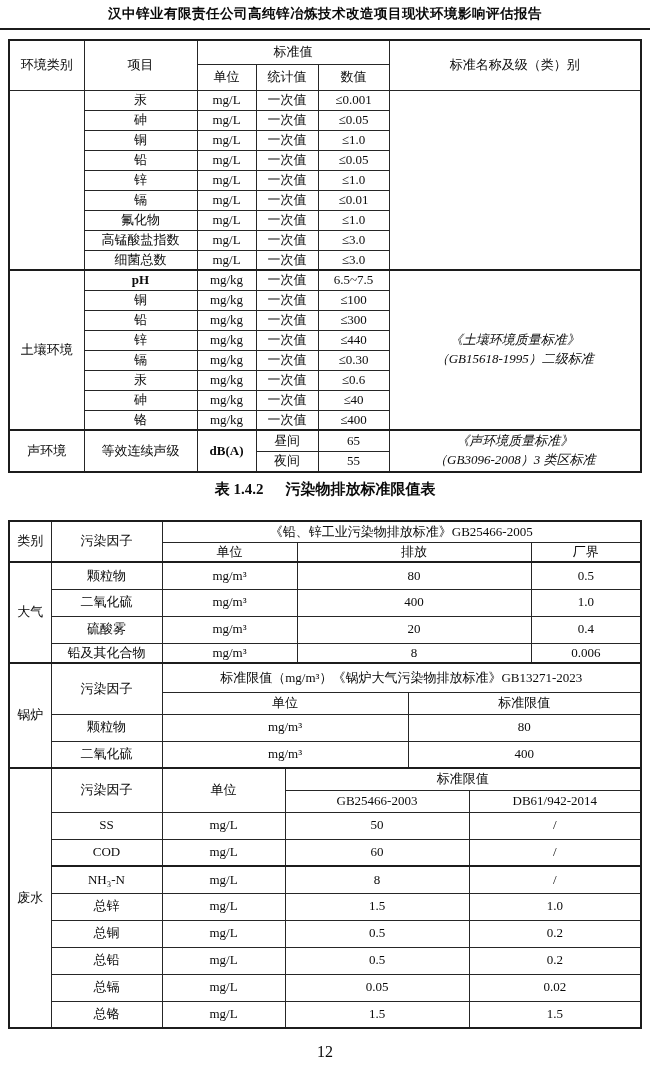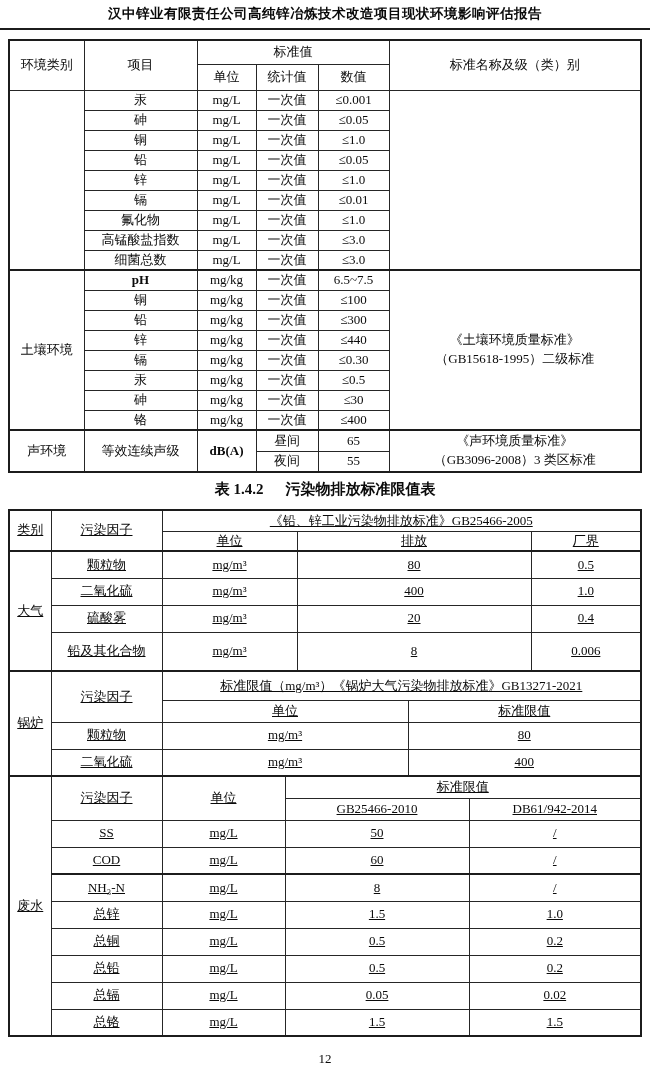--- a/index.html
+++ b/index.html
@@ -1,31 +1,31 @@
 <!DOCTYPE html>
 <html><head>
 <meta charset="utf-8">
 <style>
   html,body{margin:0;padding:0;background:#ffffff;}
   body{width:650px;height:1066px;font-family:"Liberation Serif","DejaVu Serif",serif;color:#0a0a0a;overflow:hidden;}
   .doc-header{padding-top:5px;text-align:center;font-weight:bold;font-size:13.5px;letter-spacing:0.5px;}
   .header-rule{border-top:2px solid #1c1c1c;margin-top:5px;}
   table{border-collapse:collapse;table-layout:fixed;margin:0 auto;width:634px;}
   .t1{margin-top:9px;}
-  .t2{margin-top:10px;text-decoration:underline;}
+  .t2{margin-top:21px;}
   td{border:1px solid #262626;text-align:center;vertical-align:middle;font-size:13px;padding:0 2px;line-height:1.25;}
   table{border:2px solid #1c1c1c;}
   .bt2{border-top:2px solid #1c1c1c;}
   .bold{font-weight:bold;margin-left:21px;}
-  tr.h20{height:20px;} tr.h21{height:21px;} tr.h22{height:22px;} tr.h23{height:39px;}
+  tr.h20{height:20px;} tr.h21{height:21px;} tr.h22{height:22px;} tr.h23{height:20px;}
   tr.h24{height:24px;} tr.h26{height:26px;} tr.h27{height:27px;} tr.h29{height:29px;}
   .caption{margin-top:7px;text-align:center;font-size:15px;font-weight:bold;}
   .cap-gap{margin-left:22px;}
-  .std-two-line div{line-height:1.45;}
-  .page-num{margin-top:14px;text-align:center;font-size:13px;}
+  .std-two-line div{line-height:1.45;font-style:italic;}
+  .page-num{margin-top:14px;text-align:center;font-size:16px;}
 </style>
 </head>
 <body>
 
 <div class="doc-header">汉中锌业有限责任公司高纯锌冶炼技术改造项目现状环境影响评估报告</div>
 <div class="header-rule"></div>
 
 <table class="t1">
   <colgroup>
       <col style="width:75px">
@@ -137,27 +137,27 @@
     <tr class="h20">
       <td>镉</td>
       <td>mg/kg</td>
       <td>一次值</td>
       <td>≤0.30</td>
     </tr>
     <tr class="h20">
       <td>汞</td>
       <td>mg/kg</td>
       <td>一次值</td>
-      <td>≤0.5</td>
+      <td>≤0.6</td>
     </tr>
     <tr class="h20">
       <td>砷</td>
       <td>mg/kg</td>
       <td>一次值</td>
-      <td>≤30</td>
+      <td>≤40</td>
     </tr>
     <tr class="h20">
       <td>铬</td>
       <td>mg/kg</td>
       <td>一次值</td>
       <td>≤400</td>
     </tr>
 
     <tr class="h21">
       <td rowspan="2" class="bt2">声环境</td>
@@ -226,21 +226,21 @@
     <tr class="h23">
       <td>铅及其化合物</td>
       <td colspan="2">mg/m³</td>
       <td colspan="3">8</td>
       <td>0.006</td>
     </tr>
 
     <tr class="h29">
       <td rowspan="4" class="bt2">锅炉</td>
       <td rowspan="2" class="bt2">污染因子</td>
-      <td colspan="6" class="bt2">标准限值（mg/m³）《锅炉大气污染物排放标准》GB13271-2021</td>
+      <td colspan="6" class="bt2">标准限值（mg/m³）《锅炉大气污染物排放标准》GB13271-2023</td>
     </tr>
     <tr class="h22">
       <td colspan="3">单位</td>
       <td colspan="3">标准限值</td>
     </tr>
     <tr class="h27">
       <td>颗粒物</td>
       <td colspan="3">mg/m³</td>
       <td colspan="3">80</td>
     </tr>
@@ -250,21 +250,21 @@
       <td colspan="3">400</td>
     </tr>
 
     <tr class="h22">
       <td rowspan="10" class="bt2">废水</td>
       <td rowspan="2" class="bt2">污染因子</td>
       <td rowspan="2" class="bt2">单位</td>
       <td colspan="5" class="bt2">标准限值</td>
     </tr>
     <tr class="h22">
-      <td colspan="3">GB25466-2010</td>
+      <td colspan="3">GB25466-2003</td>
       <td colspan="2">DB61/942-2014</td>
     </tr>
     <tr class="h27">
       <td>SS</td>
       <td>mg/L</td>
       <td colspan="3">50</td>
       <td colspan="2">/</td>
     </tr>
     <tr class="h27">
       <td>COD</td>

